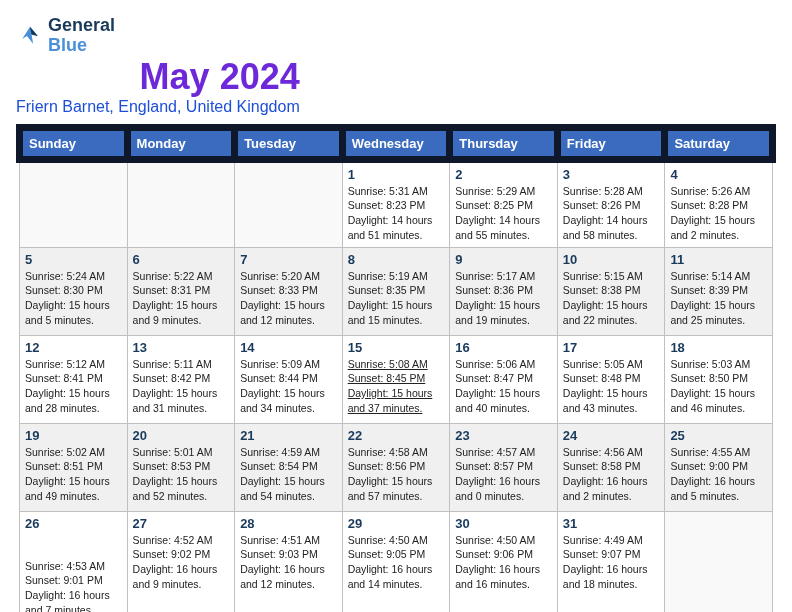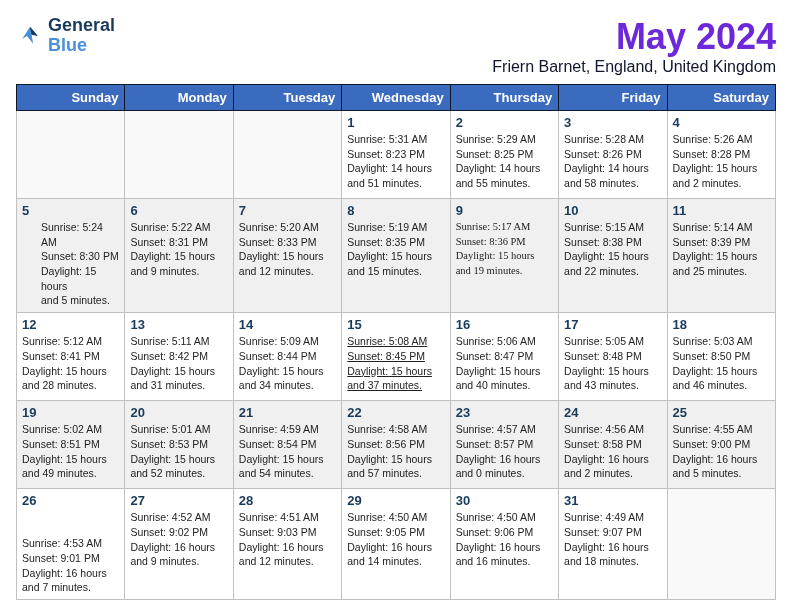--- a/index.html
+++ b/index.html
@@ -8,20 +8,21 @@
       background: #fff;
       width: 792px;
       min-height: 612px;
       padding: 16px;
     }
     .header {
       display: flex;
       align-items: flex-start;
       justify-content: space-between;
       margin-bottom: 8px;
+      flex-direction: column;
     }
     .logo {
       display: flex;
       align-items: center;
       gap: 4px;
     }
     .logo-text {
       font-size: 18px;
       font-weight: bold;
       color: #1a3a5c;
@@ -34,36 +35,36 @@
     .title-block {
       text-align: right;
     }
     .month-title {
       font-size: 36px;
       font-weight: bold;
       color: #6d28d9;
     }
     .location-title {
       font-size: 16px;
-      color: #0f172a;
+      color: #1d4ed8;
       font-weight: normal;
     }
     table {
       width: 100%;
       border-collapse: collapse;
       table-layout: fixed;
     }
     th {
       background-color: #3a6bbf;
       color: white;
-      text-align: right;
+      text-align: left;
       padding: 5px 6px;
       font-size: 13px;
       font-weight: bold;
-      border: 1px solid #0f172a;
+      border: 7px solid #0f172a;
     }
     td {
       border: 1px solid #c0c0c0;
       vertical-align: top;
       padding: 4px 5px;
       font-size: 11px;
       color: #222;
       height: 88px;
       background: #fff;
     }
@@ -148,21 +149,21 @@
           <span class="day-num">4</span>
           <div class="cell-text" style="white-space: pre-line;">Sunrise: 5:26 AM
 Sunset: 8:28 PM
 Daylight: 15 hours
 and 2 minutes.</div>
         </td>
       </tr>
       <tr>
         <td>
           <span class="day-num">5</span>
-          <div class="cell-text" style="white-space: pre-line; margin-left: 19px;">Sunrise: 5:24 AM
+          <div class="cell-text" style="white-space: pre-line;">Sunrise: 5:24 AM
 Sunset: 8:30 PM
 Daylight: 15 hours
 and 5 minutes.</div>
         </td>
         <td>
           <span class="day-num">6</span>
           <div class="cell-text" style="white-space: pre-line;">Sunrise: 5:22 AM
 Sunset: 8:31 PM
 Daylight: 15 hours
 and 9 minutes.</div>
@@ -176,21 +177,21 @@
         </td>
         <td>
           <span class="day-num">8</span>
           <div class="cell-text" style="white-space: pre-line;">Sunrise: 5:19 AM
 Sunset: 8:35 PM
 Daylight: 15 hours
 and 15 minutes.</div>
         </td>
         <td>
           <span class="day-num">9</span>
-          <div class="cell-text" style="white-space: pre-line; font-family: Liberation Serif, serif;">Sunrise: 5:17 AM
+          <div class="cell-text" style="white-space: pre-line;">Sunrise: 5:17 AM
 Sunset: 8:36 PM
 Daylight: 15 hours
 and 19 minutes.</div>
         </td>
         <td>
           <span class="day-num">10</span>
           <div class="cell-text" style="white-space: pre-line;">Sunrise: 5:15 AM
 Sunset: 8:38 PM
 Daylight: 15 hours
 and 22 minutes.</div>

